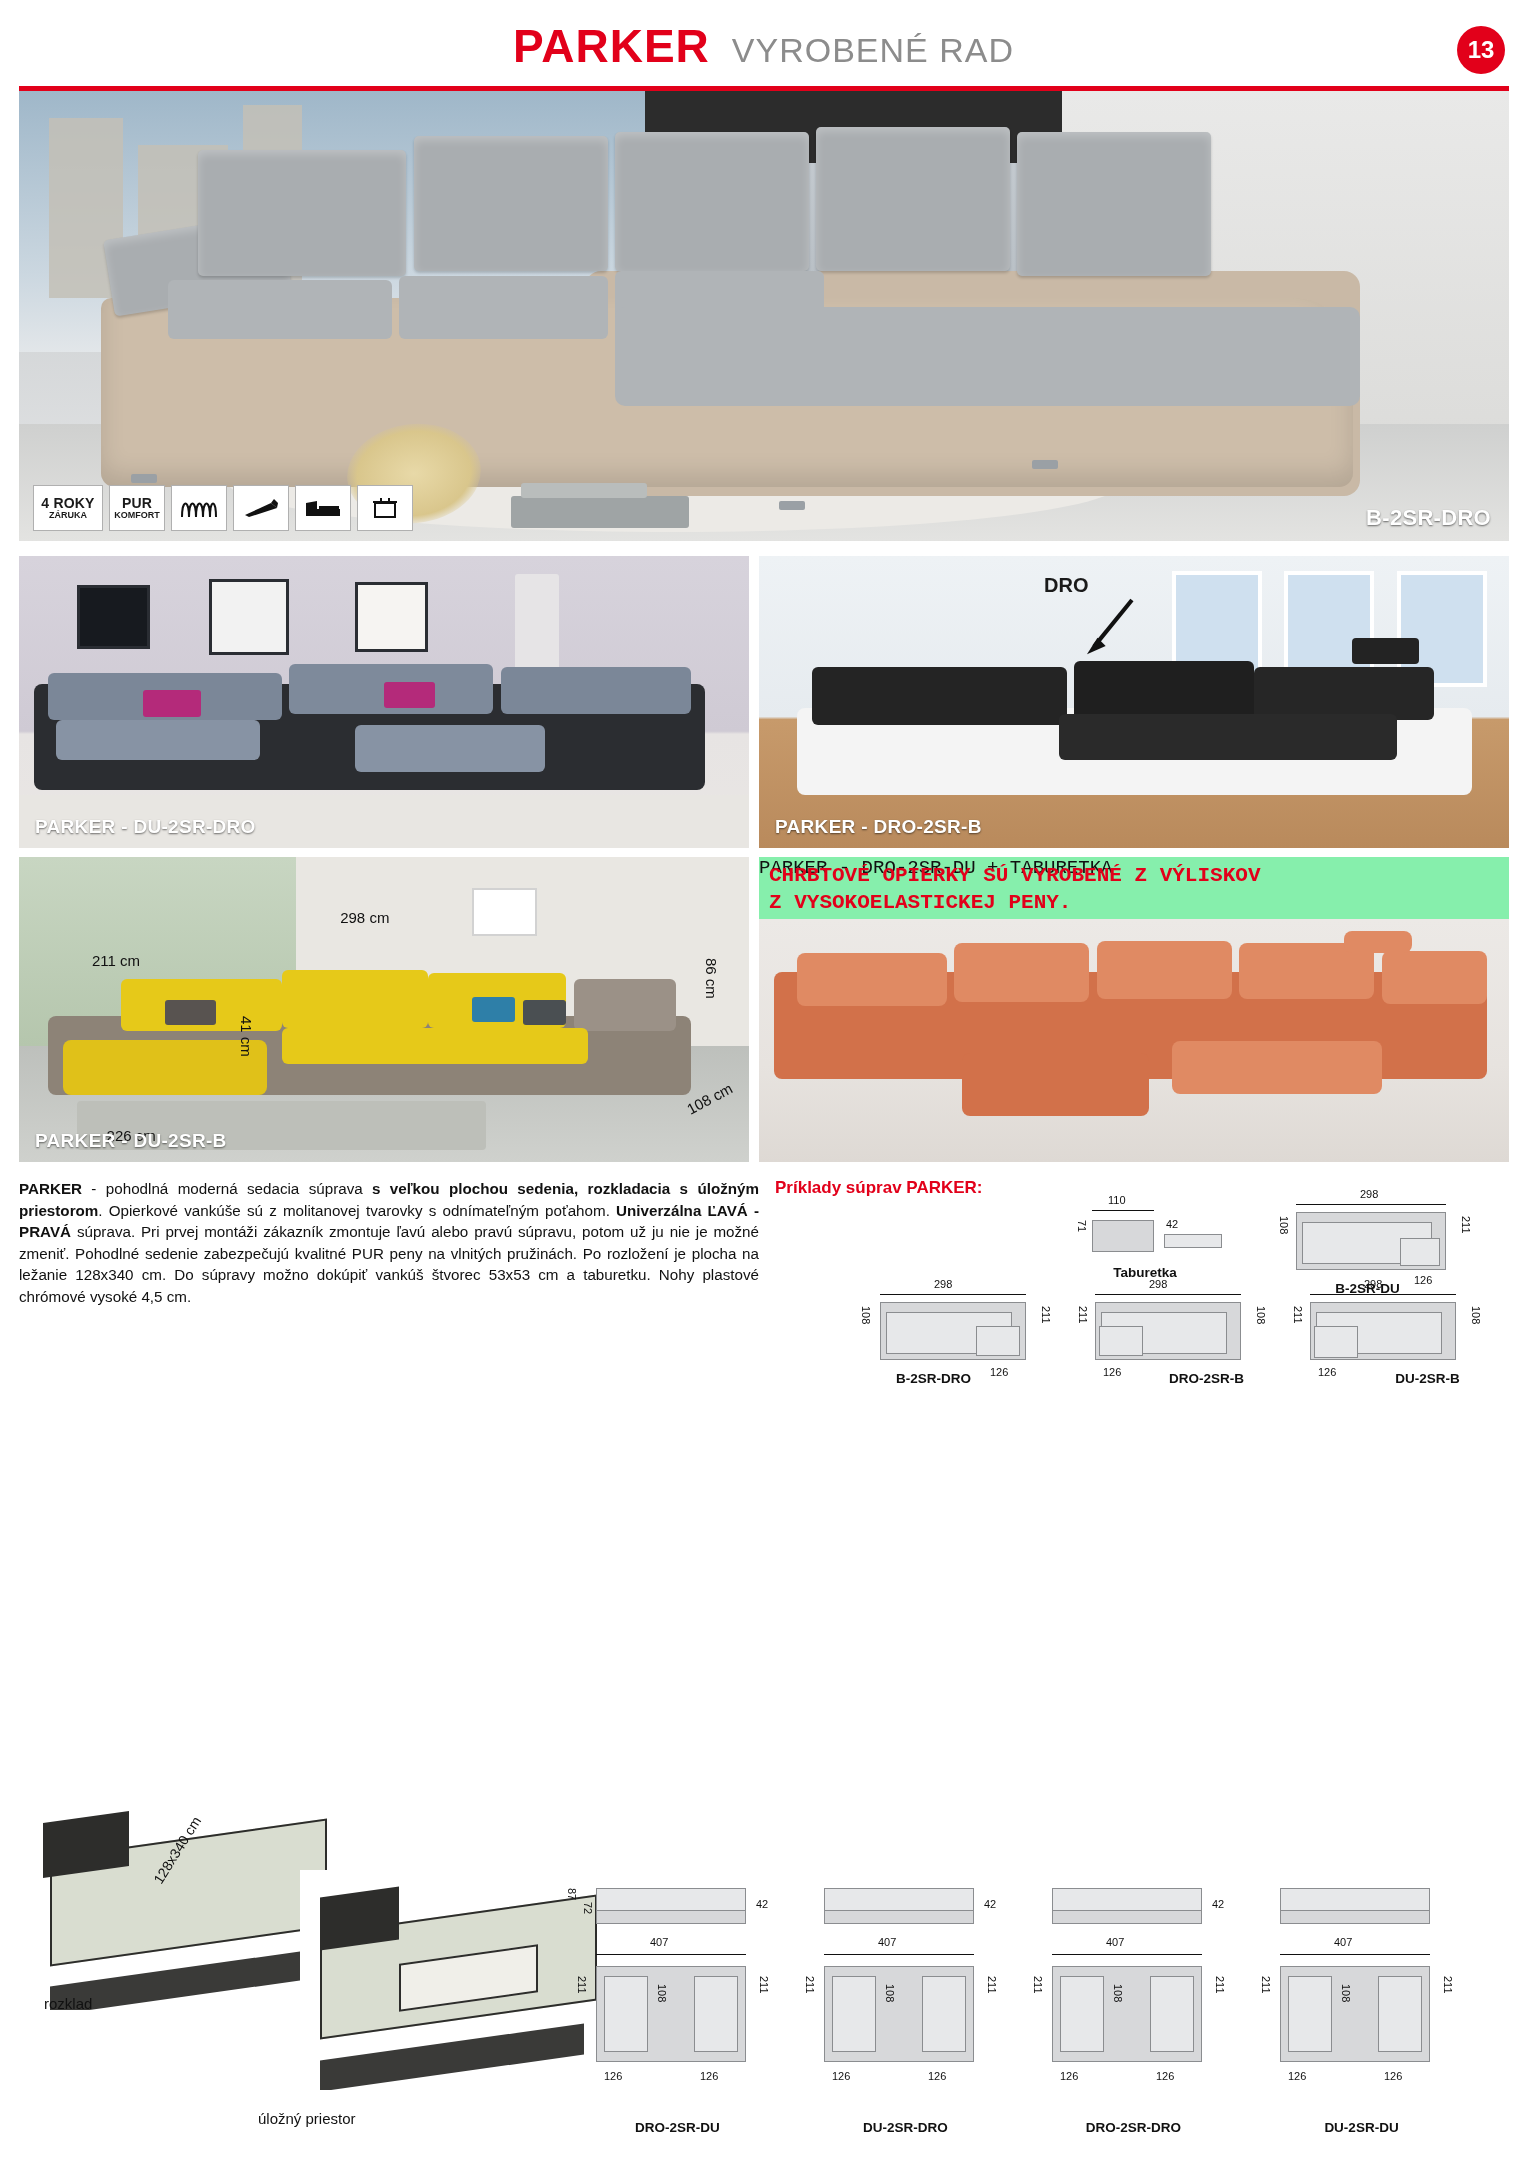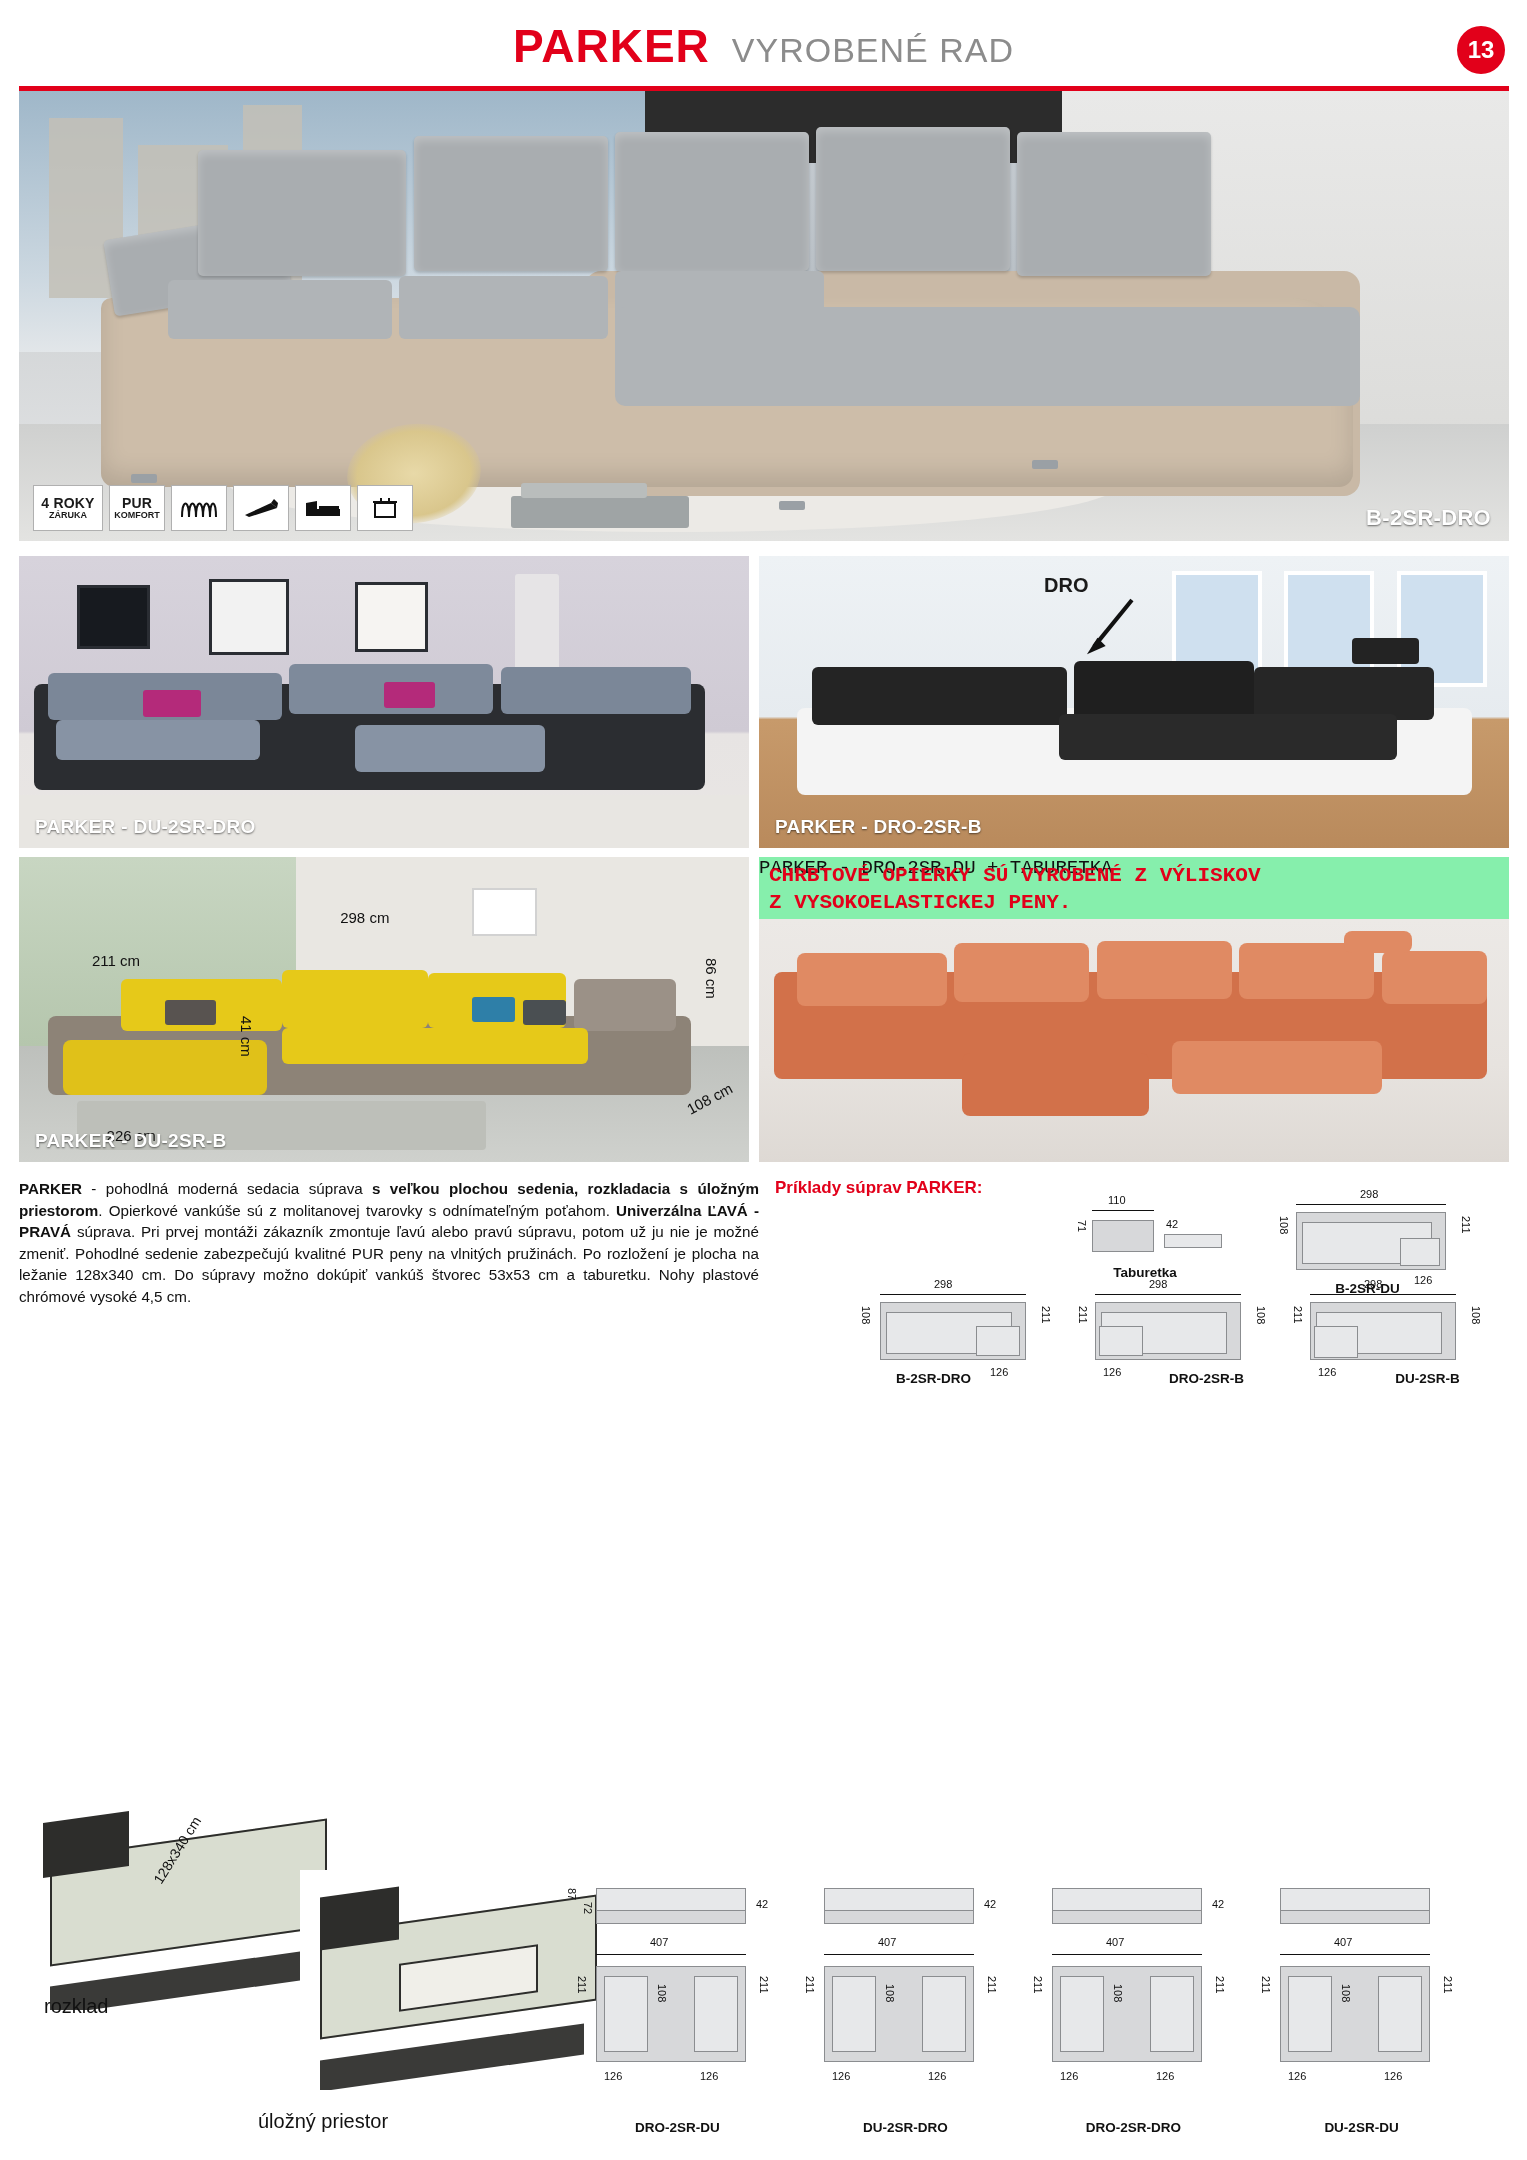--- a/index.html
+++ b/index.html
@@ -214,21 +214,21 @@
   
   .p-rozklad {
     position: absolute; left: 30px; top: 1800px; width: 330px; height: 210px;
     background: #ffffff;
   }
   .p-uloz {
     position: absolute; left: 300px; top: 1870px; width: 330px; height: 220px;
     background: #ffffff;
   }
   .sub-cap {
-    position: absolute; font-size: 20px; color: #111;
+    position: absolute; font-size: 15px; color: #111;
   }
 
   
   .bottom-diagrams { position: absolute; left: 570px; top: 1880px; width: 940px; height: 265px; }
   .bd-group { position: absolute; width: 215px; height: 255px; }
   .bd-group .bd-lbl {
     position: absolute; bottom: 0; width: 100%; text-align: center;
     font-size: 13.5px; font-weight: bold; color: #111;
   }
 </style>

